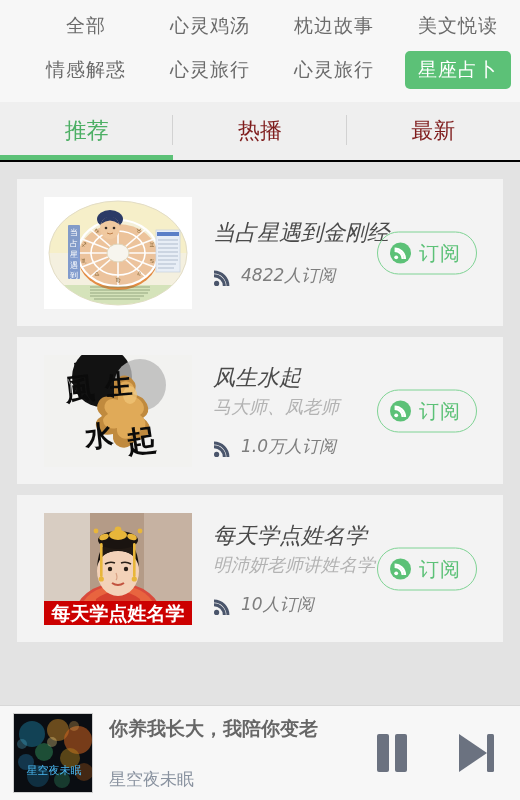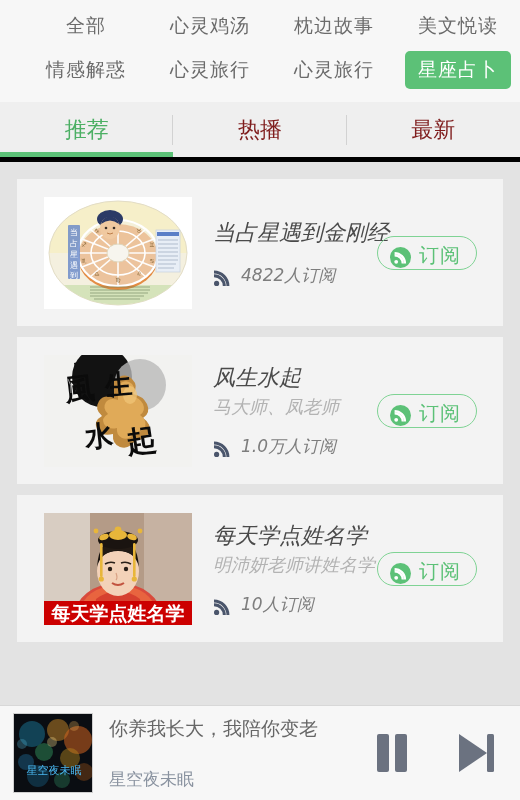--- a/index.html
+++ b/index.html
@@ -41,21 +41,21 @@
     padding:6px 13px;
     letter-spacing:1px;
   }
 
   
   .tabbar{
     background:#efefef;
     height:60px;
     display:flex;
     position:relative;
-    border-bottom:5px solid #000000;
+    border-bottom:2px solid #000000;
   }
   .tab{
     flex:1 1 33.333%;
     display:flex;
     align-items:center;
     justify-content:center;
     position:relative;
     font-size:22px;
     color:#7f1d1d;
   }
@@ -129,23 +129,23 @@
   .card-meta .rss-mini{ margin-right:9px; display:block; }
 
   
   .sub-btn{
     position:absolute;
     right:26px;
     top:50%;
     transform:translateY(-50%);
     border:1.5px solid #7fd394;
     border-radius:22px;
-    height:34px;
-    display:flex;
-    align-items:flex-end;
+    height:43px;
+    display:flex;
+    align-items:center;
     padding:0 15px 0 11px;
     background:transparent;
   }
   .sub-btn .rss-circle{ margin-right:7px; display:block; }
   .sub-btn .sub-label{
     font-size:20px;
     color:#5cc177;
     letter-spacing:1px;
   }
 
@@ -172,20 +172,21 @@
   .player-info{
     flex:1 1 auto;
     padding-left:16px;
     min-width:0;
   }
   .player-title{
     font-size:19px;
     color:#666666;
     white-space:nowrap;
     overflow:hidden;
+    font-weight:bold;
   }
   .player-sub{
     font-size:17px;
     color:#8a93a0;
     margin-top:26px;
     white-space:nowrap;
     overflow:hidden;
   }
   .player-ctrls{
     display:flex;

